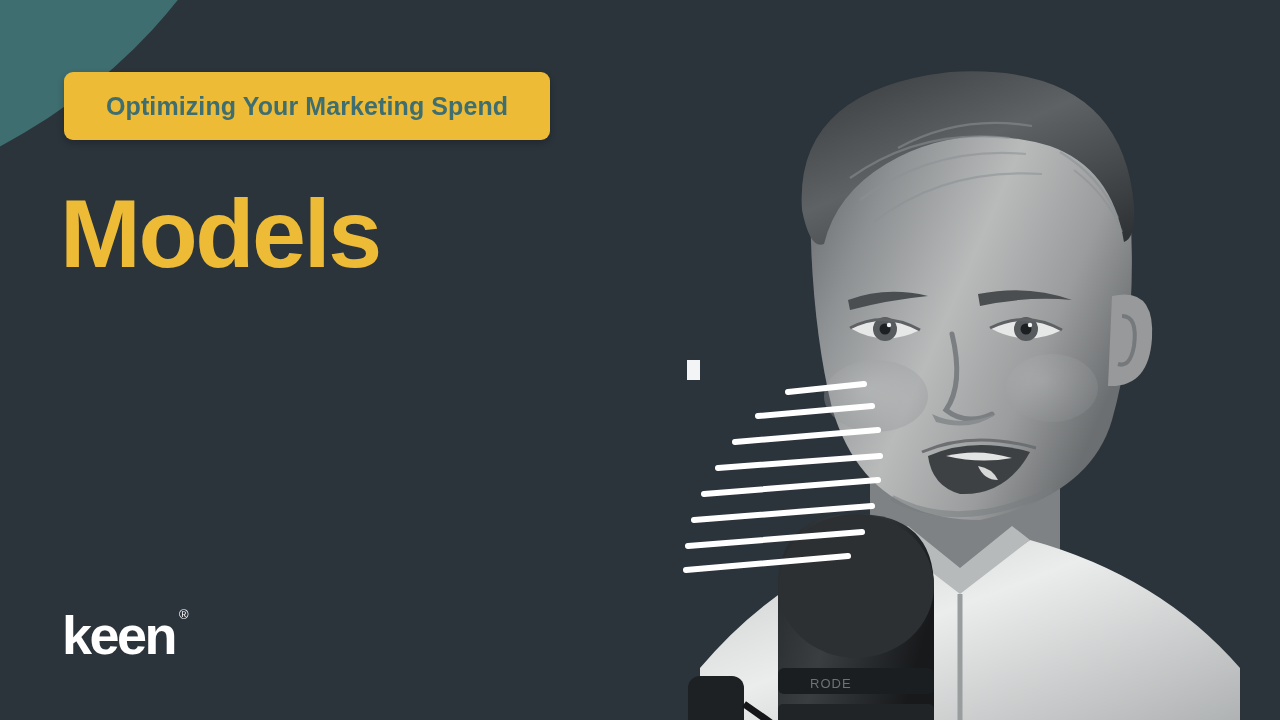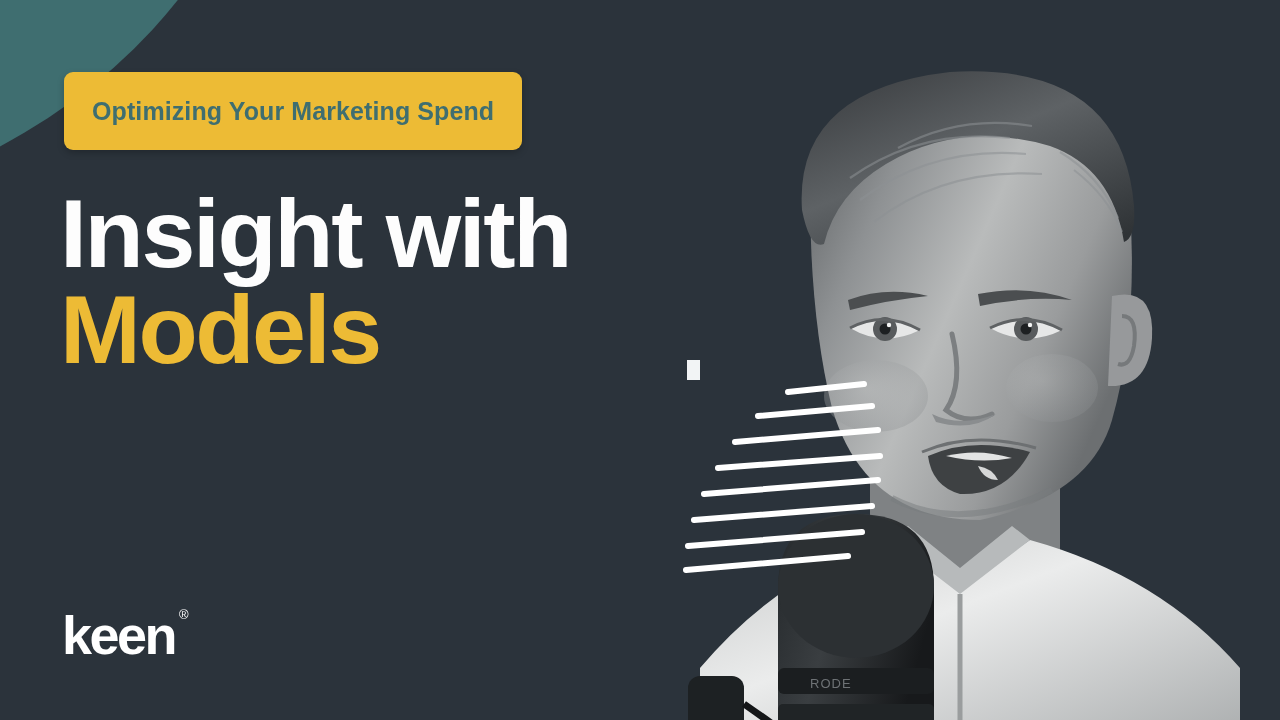--- a/index.html
+++ b/index.html
@@ -61,22 +61,22 @@
     position:absolute;
     left:0; top:0;
     width:720px; height:720px;
     z-index:6;
     padding:0 0 0 64px;
   }
 
   #badge {
     position:absolute;
     left:64px; top:72px;
-    height:78px;
-    padding:0 28px;
+    height:68px;
+    padding:0 42px;
     display:flex; align-items:center;
     background:#edbb35;
     border-radius:9px;
     box-shadow:0 3px 7px rgba(0,0,0,.22);
   }
   #badge-label {
     color:#3f6e70;
     font-size:25px;
     font-weight:bold;
     letter-spacing:.1px;
@@ -244,21 +244,20 @@
 
   <div id="tick-mark"></div>
 
   <div id="text-col">
 
     <div id="badge">
       <span id="badge-label">Optimizing Your Marketing Spend</span>
     </div>
 
     <div id="headline">
-      <span class="hl-line hl-white">Insight with</span>
       <span class="hl-line hl-gold">Models</span>
     </div>
 
     <div id="logo">
       <span id="logo-word">keen</span>
       <span id="logo-reg">®</span>
     </div>
 
   </div>
 

